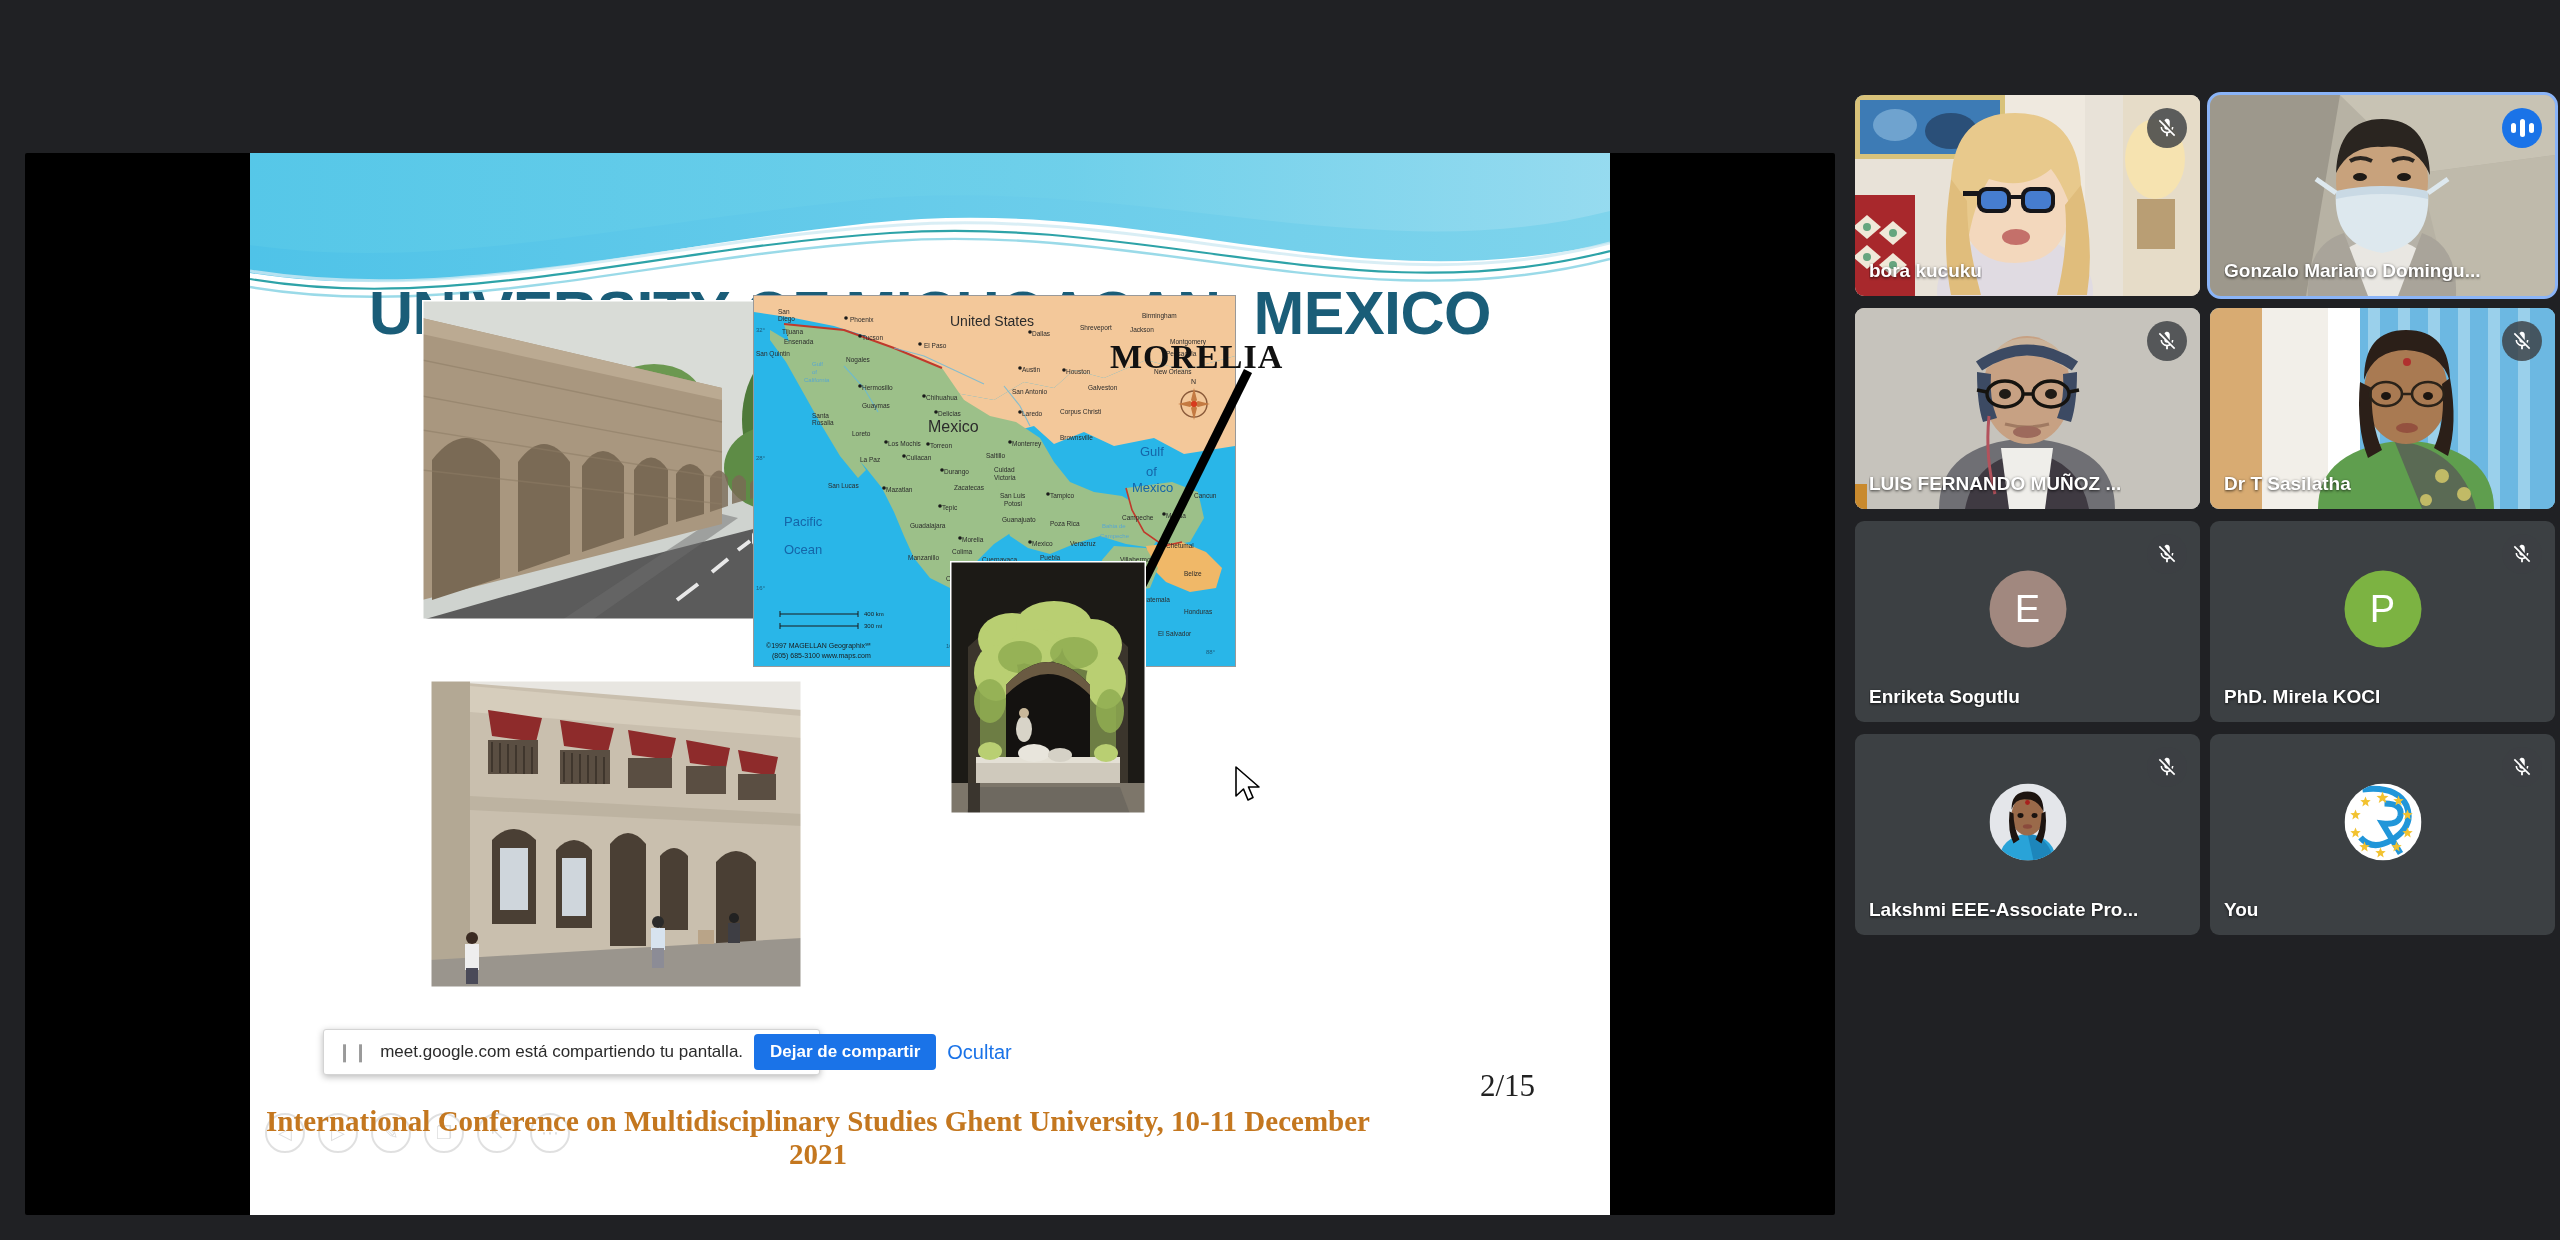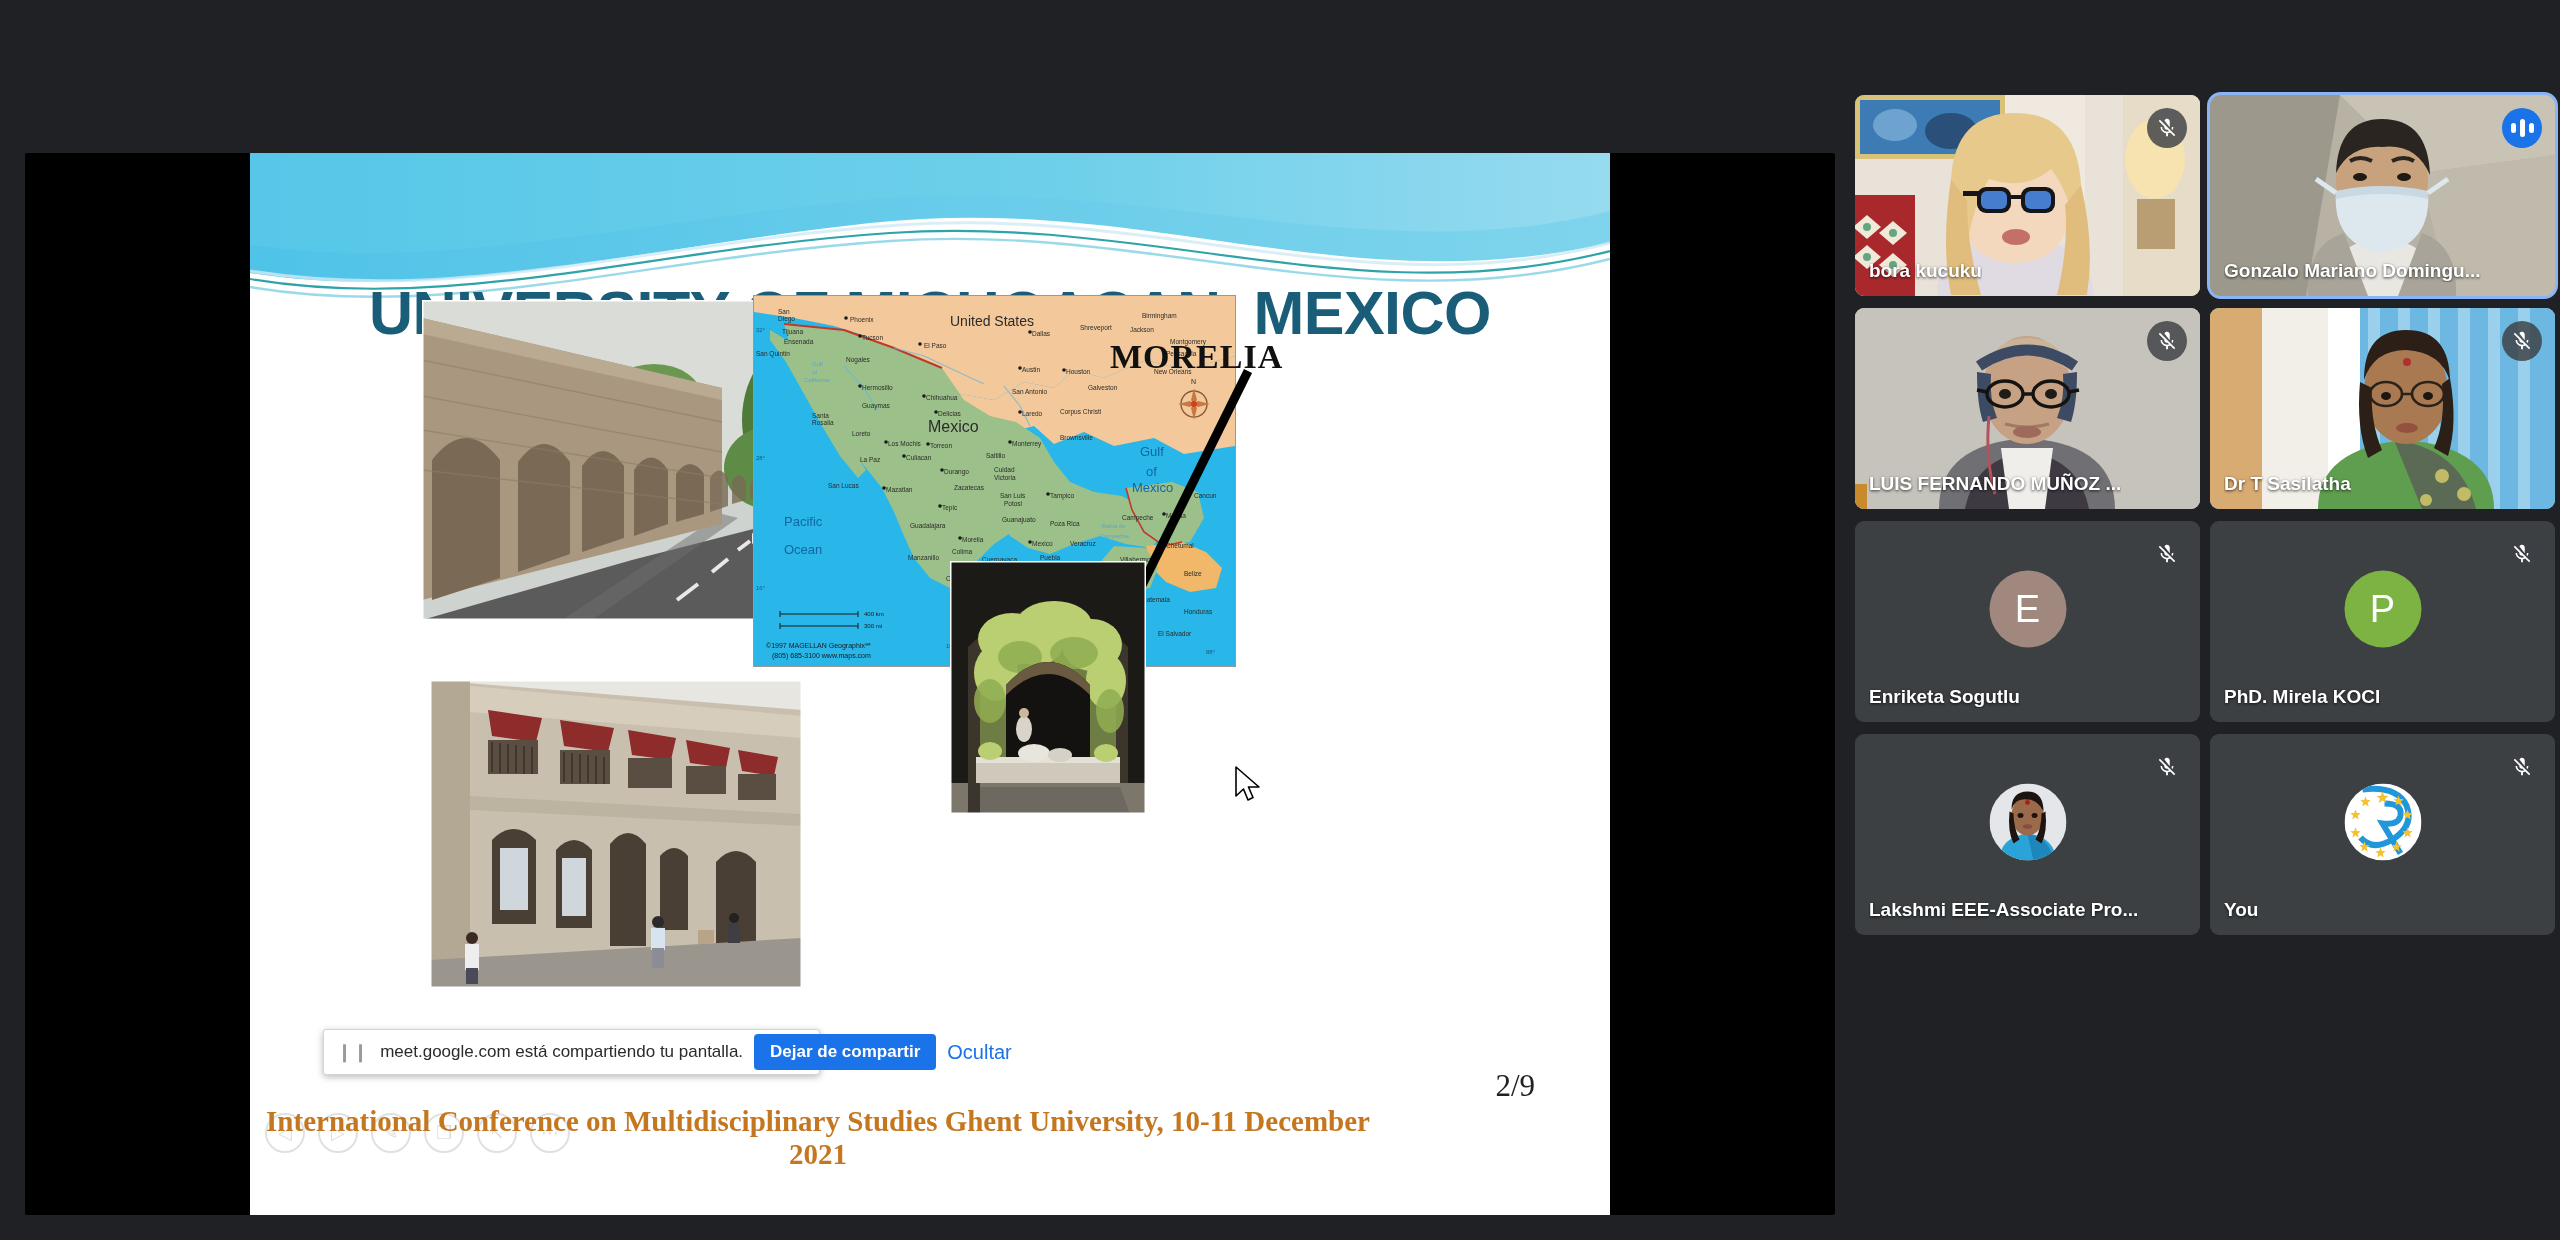--- a/index.html
+++ b/index.html
@@ -532,21 +532,21 @@
           </div>
         <div class="nb">
             <span>↖</span>
           </div>
         <div class="nb">
             <span>⋯</span>
           </div>
       </div>
 
       <div class="footer-note">International Conference on Multidisciplinary Studies Ghent University, 10-11 December 2021</div>
-      <div class="page-num">2/9</div>
+      <div class="page-num">2/15</div>
     </div>
 
     <svg class="cursor" width="32" height="42" viewBox="0 0 32 42" xmlns="http://www.w3.org/2000/svg">
       <path d="M2,1 L2,30 L9.5,23 L14,34 L19,31.5 L14.5,21 L25,21 Z" fill="#ffffff" stroke="#000000" stroke-width="1.6" stroke-linejoin="round"></path>
     </svg>
   </div>
 
   <div class="sharebar">
     <span class="pause-glyph">❙❙</span>
     <span class="share-msg">meet.google.com está compartiendo tu pantalla.</span>

